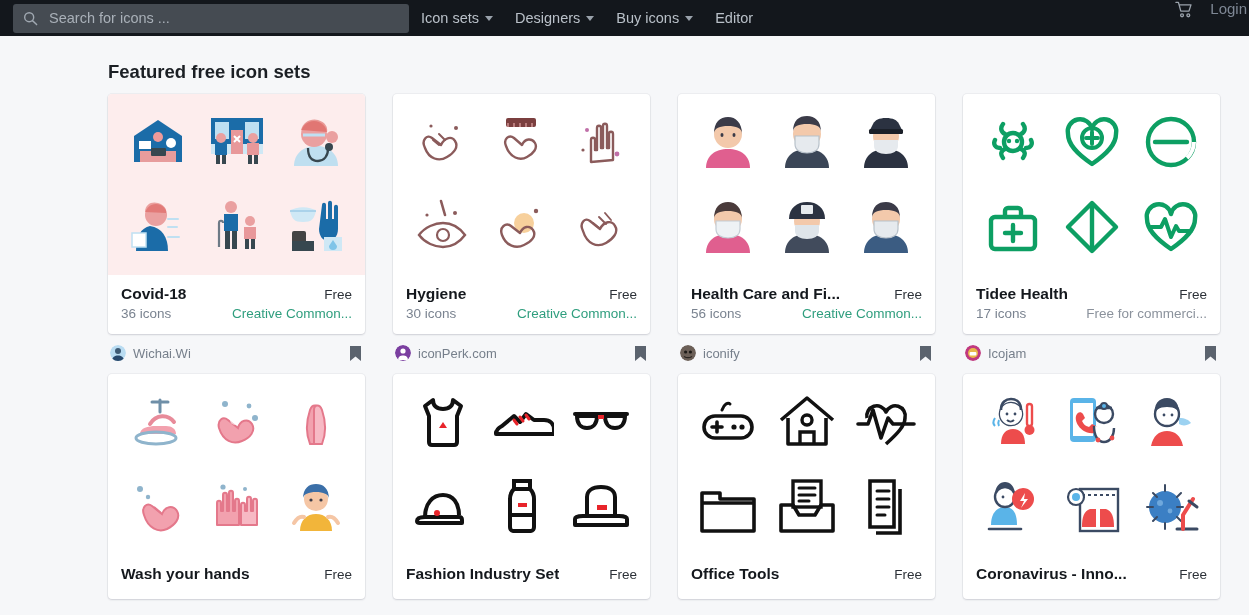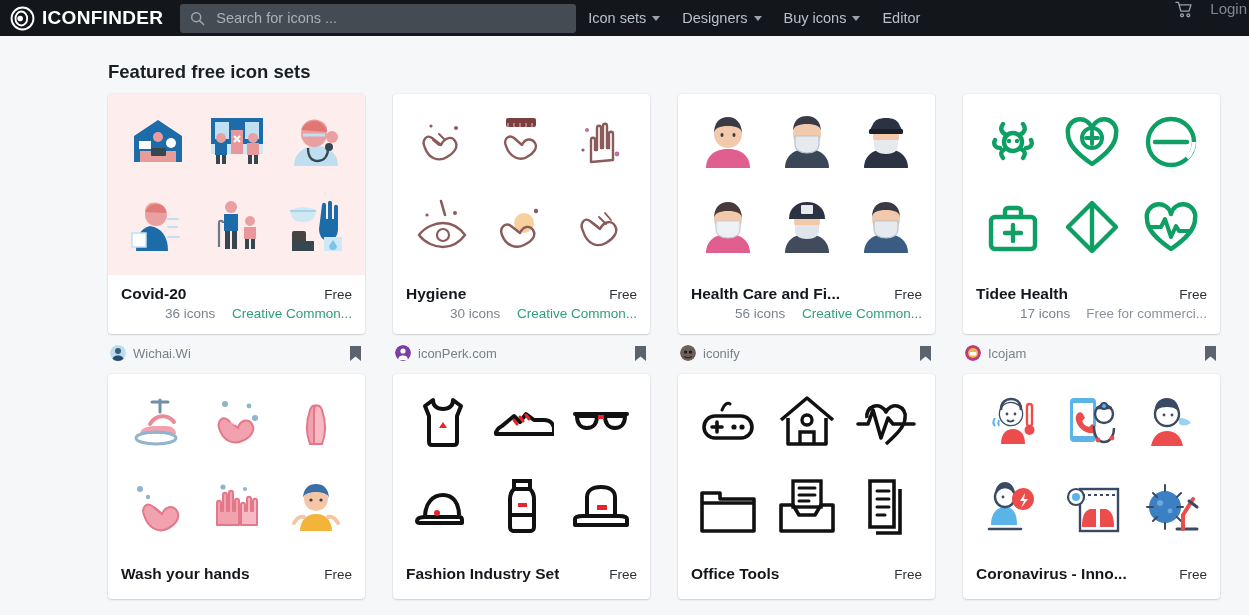--- a/index.html
+++ b/index.html
@@ -182,21 +182,20 @@
   }
   .set-price {
     font-size: 13.5px;
     color: #2c3138;
     flex: 0 0 auto;
     padding-left: 6px;
   }
   .metarow2 {
     display: flex; align-items: baseline; justify-content: space-between;
     margin-top: 3px;
-    margin-left: 44px;
   }
   .set-count { font-size: 13.5px; color: #7a8390; }
   .set-license {
     font-size: 13.5px;
     color: #2f9e7e;
     white-space: nowrap;
     overflow: hidden;
     text-overflow: ellipsis;
     max-width: 150px;
     text-align: right;
@@ -217,28 +216,20 @@
     display:block; flex: 0 0 auto;
   }
   .author-name { font-size: 13px; color: #767f8b; }
   .bookmark-ico { display:block; cursor: pointer; }
 </style>
 </head>
 <body>
 
 <div class="topnav">
 
-  <div class="brand">
-    <svg class="brand-mark" viewBox="0 0 32 32">
-      <circle cx="16" cy="16" r="14" fill="none" stroke="#fff" stroke-width="2.4"></circle>
-      <ellipse cx="14.5" cy="16" rx="7.5" ry="9" fill="none" stroke="#fff" stroke-width="2.4"></ellipse>
-      <circle cx="13" cy="16" r="3.6" fill="#fff"></circle>
-    </svg>
-    <span class="brand-text">ICONFINDER</span>
-  </div>
 
   <div class="searchwrap">
     <svg class="search-ico" width="15" height="15" viewBox="0 0 16 16">
       <circle cx="6.6" cy="6.6" r="4.8" fill="none" stroke="#a0a8b1" stroke-width="1.5"></circle>
       <line x1="10.3" y1="10.3" x2="14.5" y2="14.5" stroke="#a0a8b1" stroke-width="1.6" stroke-linecap="round"></line>
     </svg>
     <input type="text" placeholder="Search for icons ..." style="">
   </div>
 
   <div class="navlinks">
@@ -343,21 +334,21 @@
             <path d="M6 16h26" stroke="#9ecbe6" stroke-width="1.6"></path>
             <rect x="8" y="36" width="14" height="20" rx="2" fill="#444"></rect>
             <path d="M8 46h22v10H8z" fill="#37474f"></path>
             <path d="M38 10c0-3 4-3 4 0v14h2V8c0-3 4-3 4 0v16h2v-12c0-3 4-3 4 0v22c0 8-5 12-10 12s-9-5-9-12z" fill="#1b6ca8"></path>
             <rect x="40" y="42" width="18" height="14" fill="#cfe8f5"></rect>
             <path d="M49 45l4 6a4 4 0 1 1-8 0z" fill="#7fc4e8"></path>
           </svg>
         </div>
         <div class="cardmeta">
           <div class="metarow1">
-            <span class="set-name">Covid-20</span>
+            <span class="set-name">Covid-18</span>
             <span class="set-price">Free</span>
           </div>
           <div class="metarow2">
             <span class="set-count">36 icons</span>
             <span class="set-license">Creative Common...</span>
           </div>
         </div>
       </div>
       <div class="authorrow">
         <div class="author">

